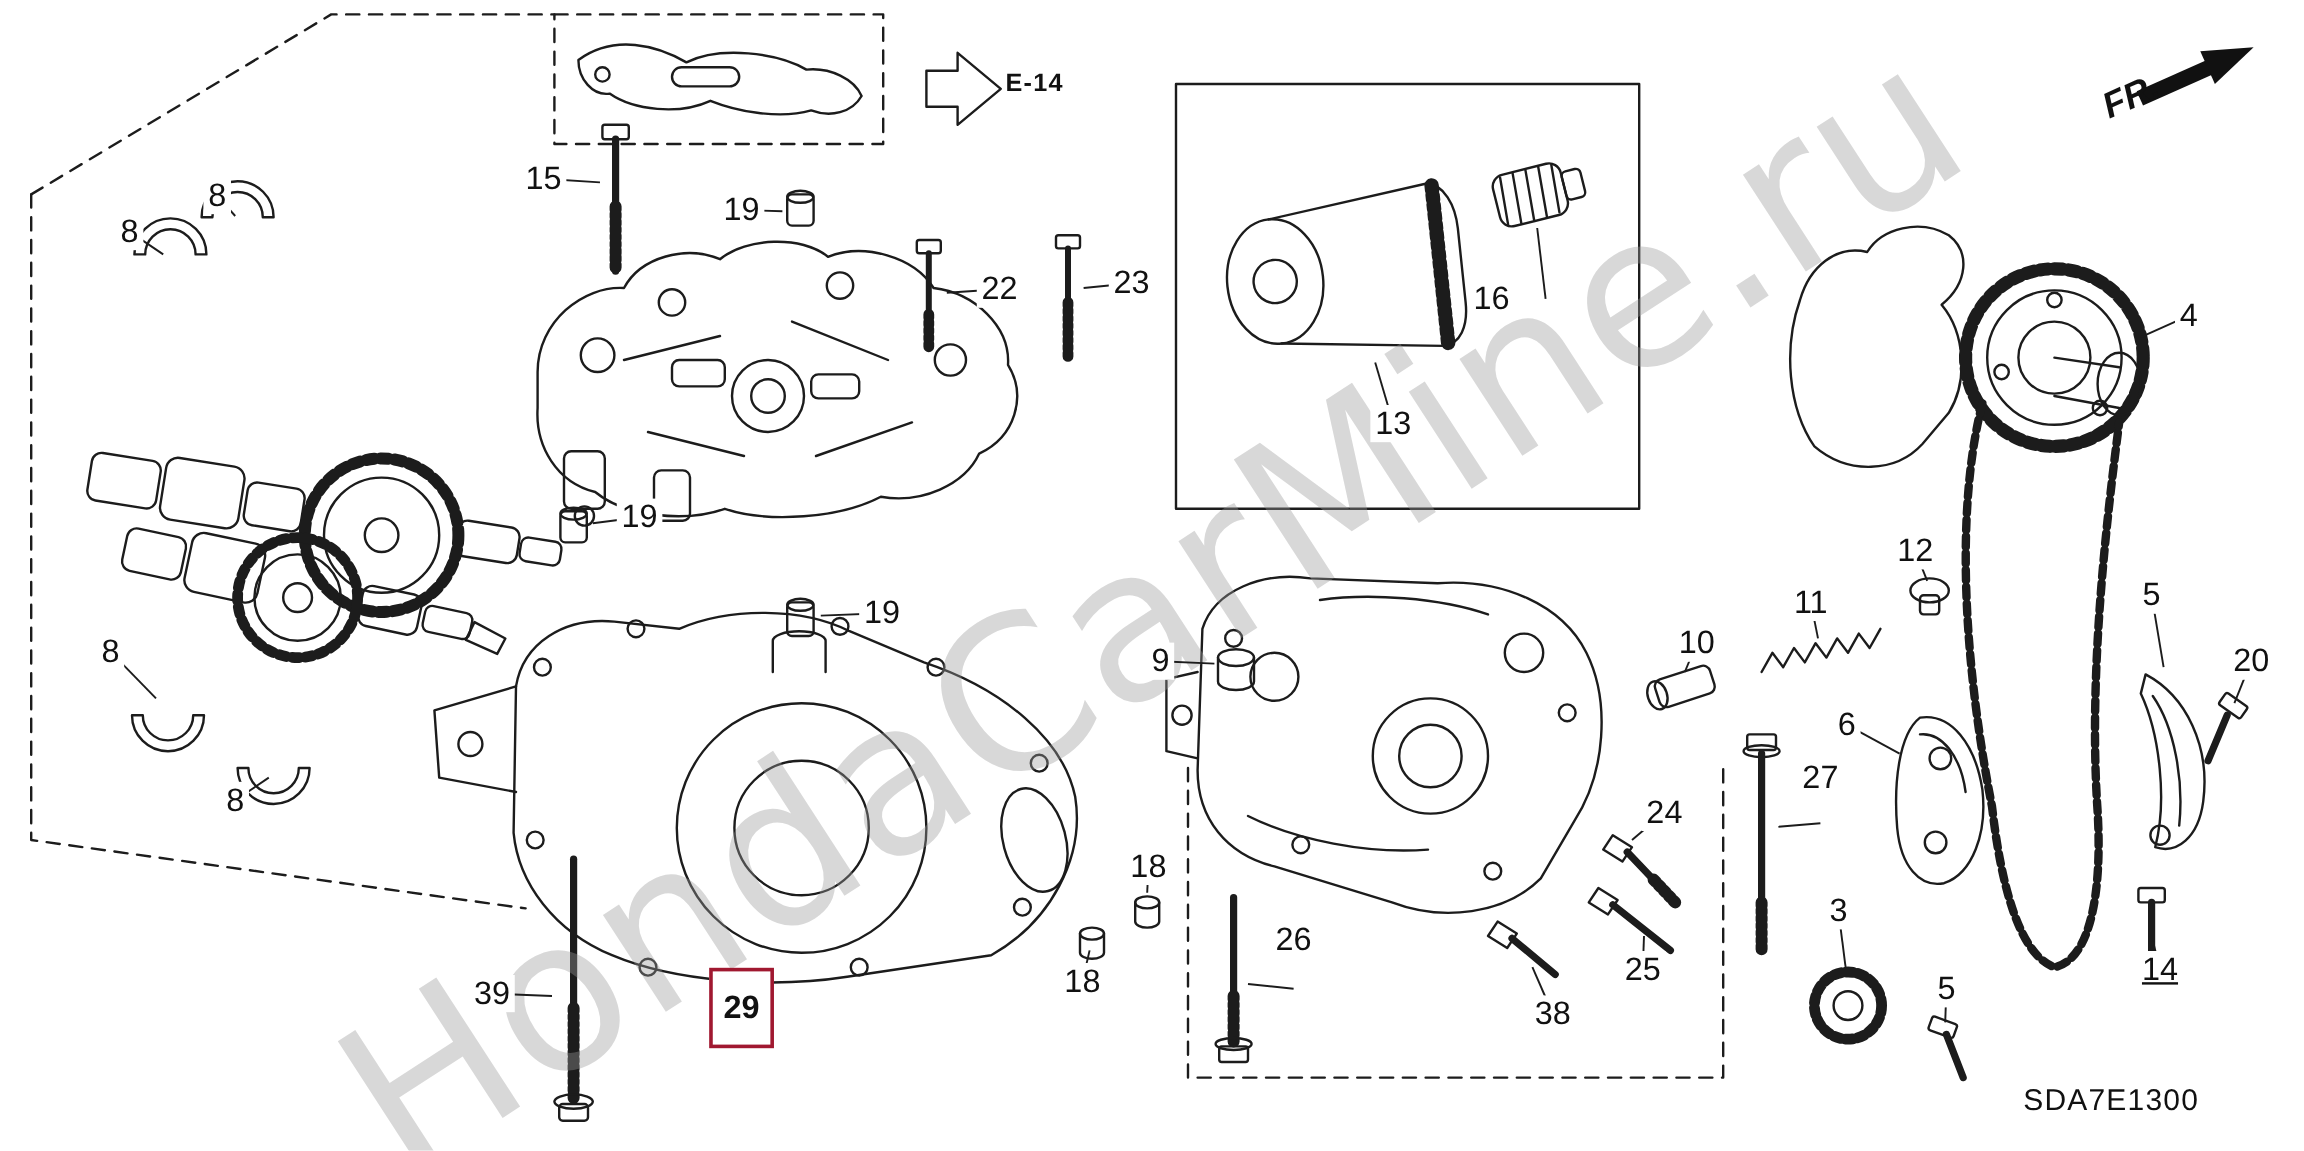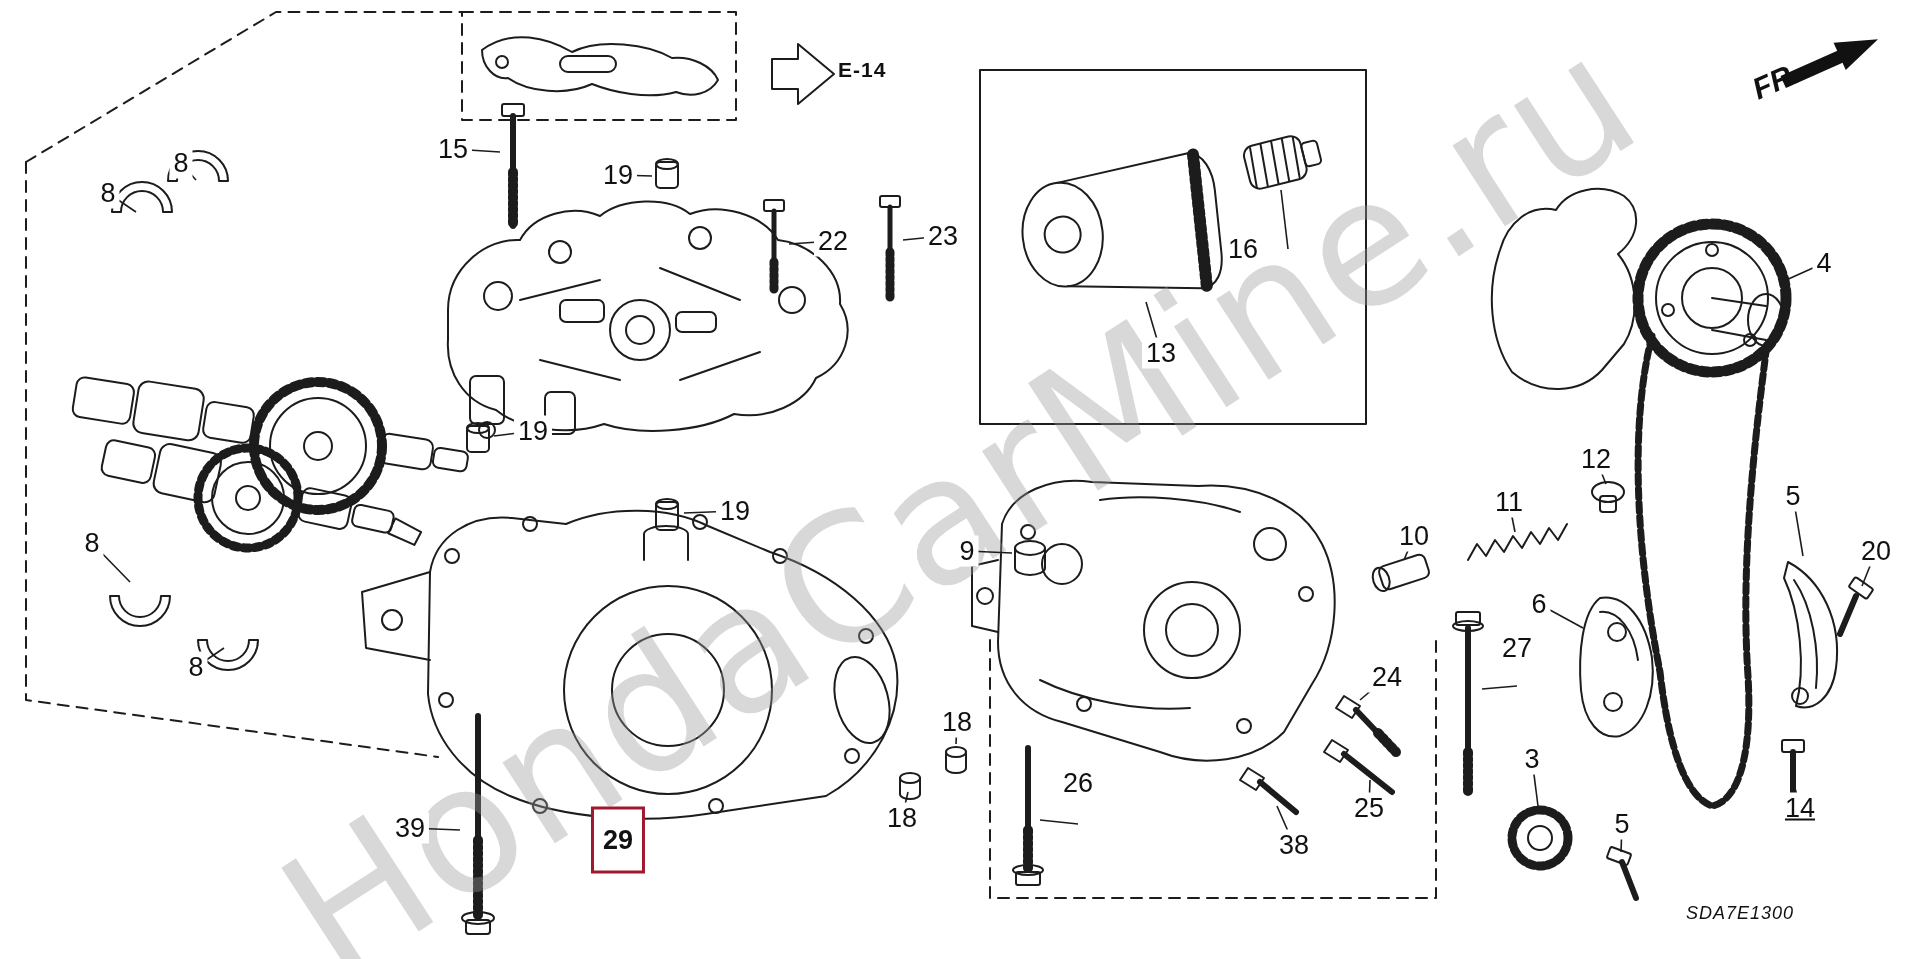--- a/index.html
+++ b/index.html
@@ -9,21 +9,21 @@
   .watermark{position:absolute;left:50%;top:53%;transform:translate(-50%,-50%) rotate(-33deg);
              font-size:176px;font-family:"DejaVu Sans",sans-serif;color:#9a9a9a;opacity:.38;
              white-space:nowrap;pointer-events:none;letter-spacing:2px;}
   #leader-svg{position:absolute;left:0;top:0;pointer-events:none;}
   .callout{position:absolute;transform:translate(-50%,-50%);font-size:27px;font-weight:500;
            line-height:1;background:#fff;padding:2px 4px;cursor:pointer;user-select:none;}
   .callout.boxed{border:3px solid var(--hl,#a01830);padding:17px 9px;font-weight:600;}
   .e14{position:absolute;left:838px;top:58px;font-size:21px;font-weight:bold;letter-spacing:1px;}
   .fr{position:absolute;left:1752px;top:64px;font-size:30px;font-weight:bold;font-style:italic;
       transform:rotate(-24deg);}
-  .code{position:absolute;left:1686px;top:903px;font-size:18px;letter-spacing:1px;font-style:italic;}
+  .code{position:absolute;left:1686px;top:903px;font-size:25px;letter-spacing:1px;}
 </style>
 </head>
 <body>
 
 <div class="stage">
 
   <svg class="art" width="1920" height="959" viewBox="0 0 1920 959">
     <g fill="none" stroke="#1c1c1c" stroke-width="2" stroke-linejoin="round" stroke-linecap="round">
 
       <g stroke-dasharray="11 8">

